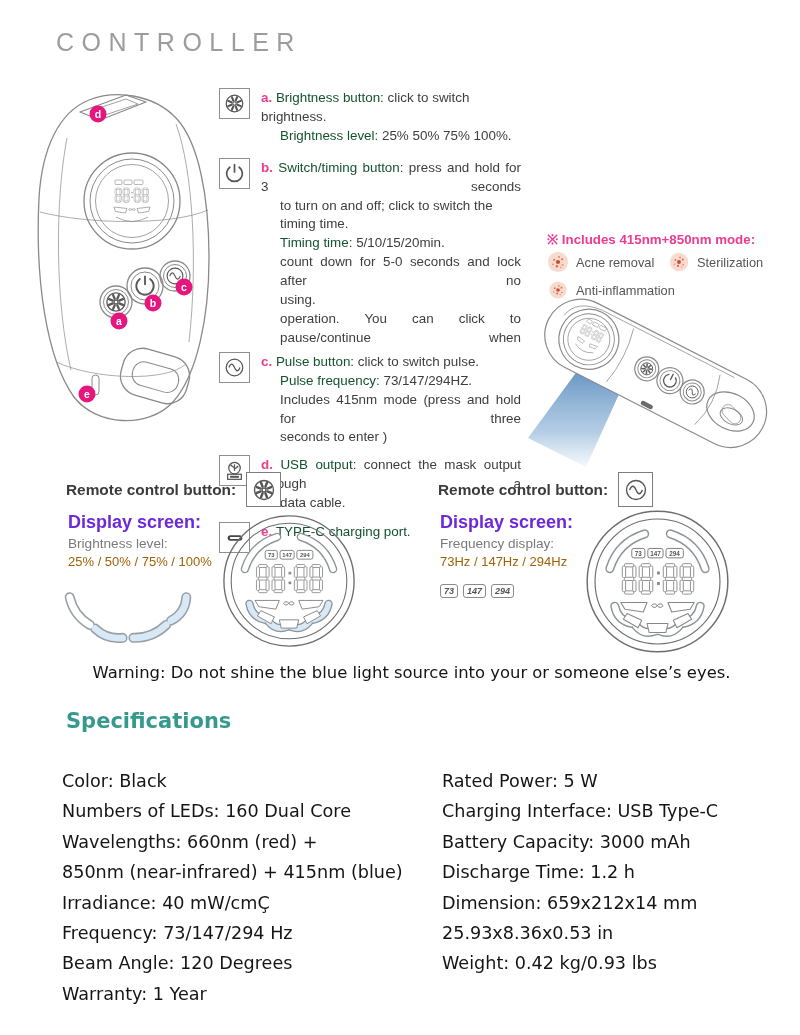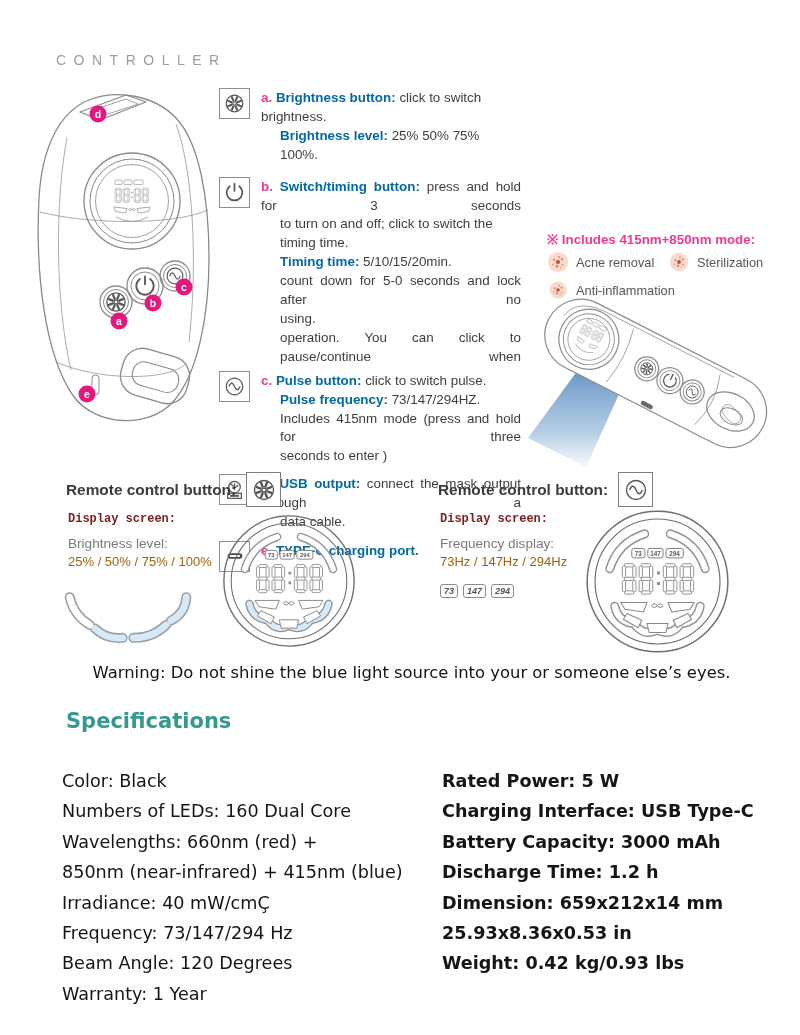--- a/index.html
+++ b/index.html
@@ -1,50 +1,50 @@
 <!DOCTYPE html>
 <html><head>
 <meta charset="utf-8">
 <style>
   html,body{margin:0;padding:0;background:#ffffff;}
   #page{position:relative;width:800px;height:1035px;background:#fff;overflow:hidden;
         font-family:"Liberation Sans",sans-serif;color:#3e3e3e;}
   
-  #title{position:absolute;left:56px;top:52px;font-size:14px;font-weight:500;
+  #title{position:absolute;left:56px;top:28px;font-size:25px;font-weight:500;
          letter-spacing:7.5px;color:#9c9c9c;margin:0;}
   
   .dev-left{position:absolute;left:26px;top:80px;width:206px;height:352px;}
   .dev-right{position:absolute;left:528px;top:292px;width:264px;height:175px;}
   
   .ann-list{position:absolute;left:219px;top:88px;width:302px;}
   .ann-item{display:flex;gap:11px;}
   .icon-box{width:29px;height:29px;border:1.5px solid #8f8f8f;background:#fff;flex:none;
             display:flex;align-items:center;justify-content:center;color:#555;}
   .ann-text{flex:1;font-size:13.4px;line-height:18.9px;padding-top:1px;}
   .ann-line{padding-left:19px;color:#3e3e3e;}
   .ann-line.first{padding-left:0;}
   .ann-line.j{text-align:justify;text-align-last:justify;}
   .seg-pb{color:#ee3a90;font-weight:bold;}
-  .seg-p{color:#0369a1;font-weight:bold;}
+  .seg-p{color:#14532d;}
   .seg-d{color:#3e3e3e;}
   
   .note415{position:absolute;left:547px;top:230px;font-size:13.3px;font-weight:bold;color:#ee3a90;}
   .feat{position:absolute;display:flex;align-items:center;gap:7px;font-size:12.8px;color:#565656;}
   #feat-0{left:547px;top:251px;}
   #feat-1{left:668px;top:251px;}
   #feat-2{left:547px;top:279px;}
   
   .remote{position:absolute;width:360px;height:185px;}
   #remote-left{left:66px;top:472px;}
   #remote-right{left:438px;top:472px;}
   .rc-row{position:absolute;left:0;top:0;display:flex;align-items:center;gap:10px;}
   .rc-heading{font-size:15.4px;font-weight:bold;color:#3b3b3b;}
   .rc-iconbox{width:33px;height:33px;border:1.5px solid #7d7d7d;background:#fff;
               display:flex;align-items:center;justify-content:center;color:#555;}
-  .ds-heading{position:absolute;left:2px;top:40px;font-size:12px;font-weight:bold;color:#7f1d1d;font-family:Liberation Mono, monospace;}
+  .ds-heading{position:absolute;left:2px;top:40px;font-size:18px;font-weight:bold;color:#6d28d9;}
   .ds-line1{position:absolute;left:2px;top:64px;font-size:13.6px;color:#7a7a7a;}
   .ds-line2{position:absolute;left:2px;top:82px;font-size:13px;color:#a16207;}
   .mini-badges{position:absolute;left:2px;top:112px;display:flex;gap:5px;}
   .mini-badge{border:1px solid #8a8a8a;border-radius:3px;font-size:9px;font-weight:bold;
               font-style:italic;color:#555;padding:1px 3px;line-height:10px;}
   .arcs-widget{position:absolute;left:-8px;top:104px;width:140px;height:72px;}
   .disp{position:absolute;}
   #disp-left{left:155px;top:41px;width:136px;height:136px;}
   #disp-right{left:146px;top:36px;width:147px;height:147px;}
   .disp .under{fill:none;stroke:#8e9499;stroke-width:8.6;stroke-linecap:round;}
@@ -57,21 +57,21 @@
            font-family:"Liberation Sans",sans-serif;}
   .fanpart{fill:#fff;stroke:#888;stroke-width:1;stroke-linejoin:round;}
   
   .warning{position:absolute;left:16px;top:663px;width:791px;text-align:center;
            font-size:16.4px;color:#141414;font-family:"DejaVu Sans",sans-serif;}
   .specs-heading{position:absolute;left:66px;top:709px;font-size:21px;font-weight:bold;
                  color:#35998e;margin:0;font-family:"DejaVu Sans",sans-serif;}
   .spec-col{position:absolute;top:766px;font-size:17.6px;line-height:30.4px;color:#151515;
             font-family:"DejaVu Sans",sans-serif;white-space:nowrap;}
   #spec-left{left:62px;}
-  #spec-right{left:442px;font-weight:bold;}
+  #spec-right{left:442px;}
 </style>
 </head>
 <body>
 
 <svg width="0" height="0" style="position:absolute" aria-hidden="true">
   <defs></defs>
   <g style="display:none">
     <g id="digit8" fill="#ffffff" stroke="#8d8d8d" stroke-width="0.9">
       <rect x="2.1" y="0" width="8.8" height="3.1" rx="1.1"></rect>
       <rect x="2.1" y="12.95" width="8.8" height="3.1" rx="1.1"></rect>

